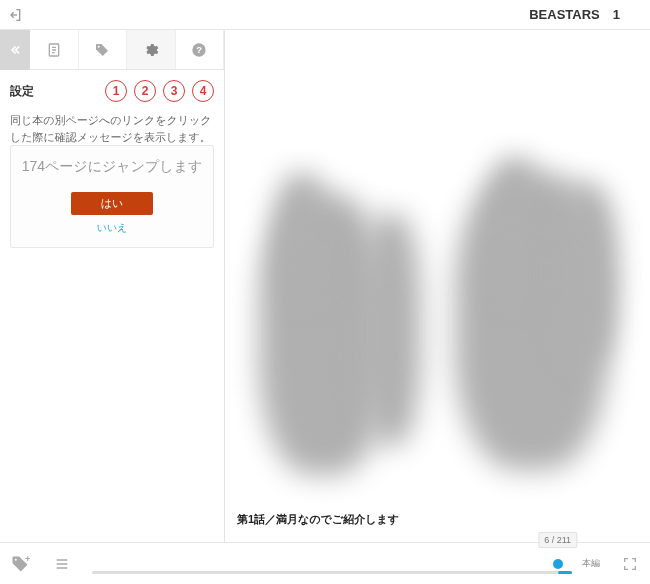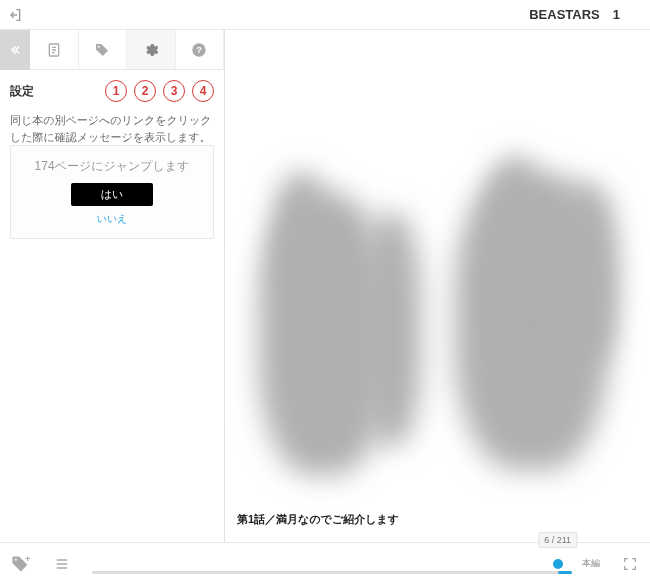--- a/index.html
+++ b/index.html
@@ -19,24 +19,24 @@
 .panel-head { display: flex; align-items: center; margin-bottom: 10px; }
 .panel-title { font-size: 12px; font-weight: bold; color: #333; }
 .badges { margin-left: auto; display: flex; gap: 7px; }
 .badge { width: 22px; height: 22px; border: 1.5px solid #d93a3a; border-radius: 50%; color: #d93a3a; font-size: 12px; font-weight: bold; display: flex; align-items: center; justify-content: center; }
 .setting-row { display: flex; align-items: center; margin-bottom: 6px; }
 .setting-label { font-size: 12px; font-weight: bold; color: #333; flex: 1; }
 .toggle { width: 36px; height: 20px; background: #1fa3e0; border-radius: 10px; position: relative; cursor: pointer; }
 .toggle::after { content: ""; position: absolute; right: 2px; top: 2px; width: 16px; height: 16px; background: #fff; border-radius: 50%; }
 .setting-desc { font-size: 11px; color: #666; line-height: 1.5; }
 .preview { border: 1px solid #e8e8e8; border-radius: 2px; padding: 12px 10px; text-align: center; background: #fdfdfd; }
-.preview-msg { font-size: 12px; color: #999; margin-bottom: 8px; }
+.preview-msg { font-size: 14px; color: #999; margin-bottom: 16px; }
 .preview-chk { font-size: 10px; color: #aaa; display: flex; align-items: center; justify-content: center; gap: 4px; margin-bottom: 8px; }
 .chkbox { width: 10px; height: 10px; border: 1px solid #ccc; display: inline-block; }
-.preview-yes { background: #000000; color: #fff; font-size: 11px; padding: 4px 30px; border-radius: 2px; display: inline-block; margin-bottom: 6px; }
+.preview-yes { background: #c2410c; color: #fff; font-size: 11px; padding: 4px 30px; border-radius: 2px; display: inline-block; margin-bottom: 6px; }
 .preview-no { font-size: 10px; color: #1fa3e0; }
 .content { flex: 1; display: flex; flex-direction: column; background: #fff; position: relative; }
 .page-area { flex: 1; display: flex; justify-content: center; overflow: hidden; position: relative; }
 .page-img { width: 100%; height: 100%; position: relative; }
 .blur-shape { position: absolute; background: #b0b0b0; filter: blur(14px); border-radius: 40%; }
 .caption { position: absolute; left: 12px; bottom: 15px; font-size: 11px; font-weight: bold; color: #222; }
 .bottombar { height: 42px; display: flex; align-items: center; padding: 0 8px; border-top: 1px solid #e6e6e6; background: #fff; gap: 18px; }
 .bb-icon { color: #aaa; cursor: pointer; display: flex; align-items: center; justify-content: center; width: 24px; height: 24px; }
 .slider-wrap { flex: 1; position: relative; height: 20px; display: flex; align-items: flex-end; }
 .slider-track { height: 3px; background: #ddd; width: 100%; border-radius: 2px; position: relative; }

